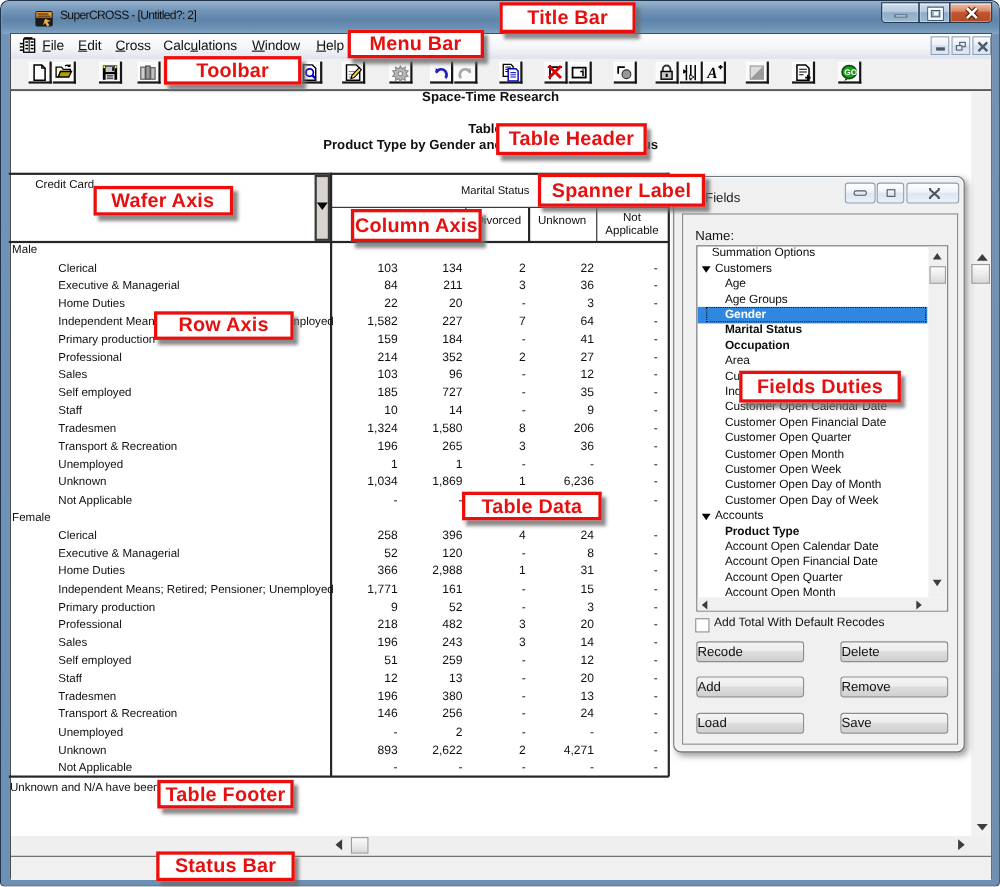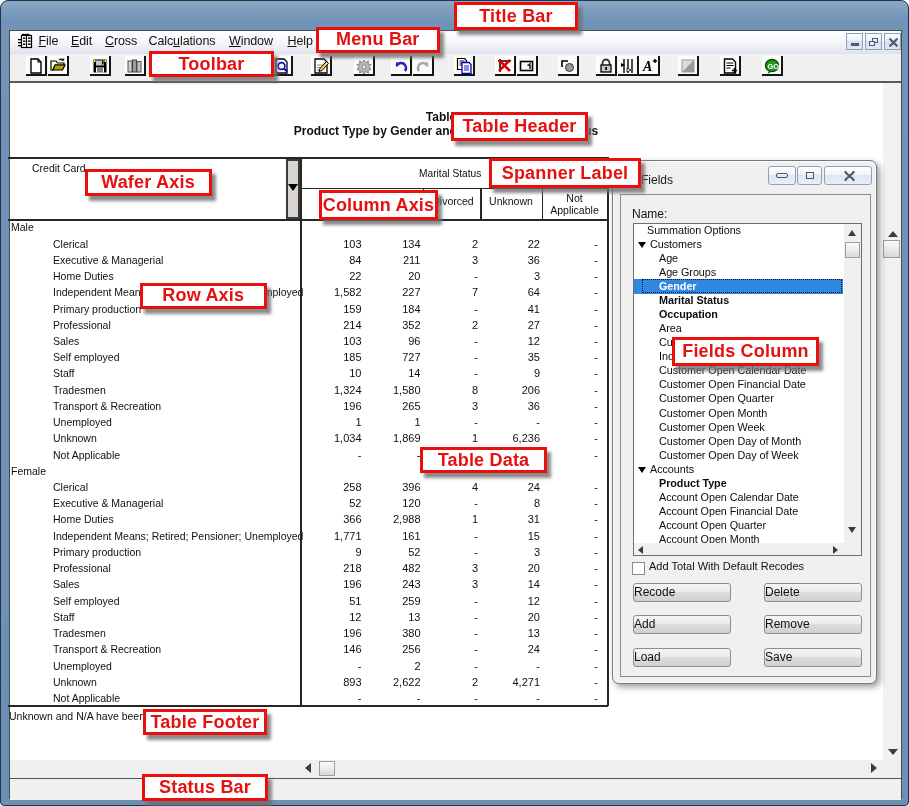--- a/index.html
+++ b/index.html
@@ -50,20 +50,44 @@
 .fi{position:absolute;left:0;font-size:10.8px;letter-spacing:-0.05px;color:#0d0d0d;white-space:nowrap}
 .fib{font-weight:bold}
 .btn7{position:absolute;width:98px;height:19px;border:1px solid #8e8e8e;border-radius:3px;
  background:linear-gradient(180deg,#f5f5f5 0%,#ececec 45%,#dddddd 50%,#d0d0d0 100%);
  font-size:12px;color:#111;line-height:17px}
 .sthumb{position:absolute;border:1px solid #9c9c9c;
  background:linear-gradient(180deg,#fbfbfb 0%,#ececec 50%,#d8d8d8 100%)}
 .arr{position:absolute;width:0;height:0}
 </style></head><body>
 <div id="win">
+ <div id="titlebar">
+  <svg class="abs" style="left:30px;top:8px" width="17" height="15" viewBox="0 0 17 15">
+   <rect x="0" y="0" width="16" height="14" rx="2" fill="#1b1b1b"></rect>
+   <rect x="1" y="1" width="14" height="5" fill="#e8a33d"></rect>
+   <rect x="2" y="2" width="10" height="1.5" fill="#7a4a12"></rect>
+   <rect x="2" y="4" width="12" height="1.5" fill="#7a4a12"></rect>
+   <path d="M9 7 L14 9 L11 10 L13 13 L11 14 L9 11 L7 13 Z" fill="#f0b050"></path>
+  </svg>
+  <div id="tbtext">SuperCROSS - [Untitled?: 2]</div>
+  <div class="capbtn" style="left:799px;width:35px;border-radius:0 0 0 4px">
+    <div class="abs" style="left:11px;top:10px;width:12px;height:3px;background:#fff;border:1px solid #38506b"></div>
+  </div>
+  <div class="capbtn" style="left:833px;width:29px">
+    <div class="abs" style="left:8px;top:3.5px;width:13px;height:11px;border:2px solid #fff;box-shadow:0 0 0 1px #38506b, inset 0 0 0 1px #38506b"></div>
+        <div class="abs" style="left:12.5px;top:8px;width:4px;height:2.5px;background:#fff"></div>
+  </div>
+  <div class="capbtn" style="left:861px;width:39px;border-radius:0 0 4px 0;
+   background:linear-gradient(180deg,#f0c0ac 0%,#dd8a66 40%,#c35430 50%,#b34c26 100%)">
+    <svg class="abs" style="left:13px;top:3px" width="13" height="12" viewBox="0 0 13 12">
+          <path d="M2 1.5 L11 10.5 M11 1.5 L2 10.5" stroke="#59200c" stroke-width="4.6"></path>
+          <path d="M2 1.5 L11 10.5 M11 1.5 L2 10.5" stroke="#ffffff" stroke-width="2.4"></path>
+        </svg>
+  </div>
+ </div>
  <div id="client">
 
 <div id="menubar">
 <svg class="abs" style="left:7px;top:2px" width="16" height="16" viewBox="0 0 16 16">
  <rect x="4.5" y="2.5" width="10" height="12" fill="#fff" stroke="#000" stroke-width="1.2"></rect>
  <line x1="9.5" y1="3" x2="9.5" y2="14" stroke="#000" stroke-width="1"></line>
  <rect x="6" y="4.5" width="2.5" height="1.4" fill="#000"></rect>
           <rect x="10.8" y="4.5" width="2.8" height="1.4" fill="#000"></rect>
  <rect x="6" y="7.5" width="2.5" height="1.4" fill="#000"></rect>
           <rect x="10.8" y="7.5" width="2.8" height="1.4" fill="#000"></rect>
@@ -227,20 +251,21 @@
         </div>
 </div>
 <div id="doc">
 <div class="abs" style="left:873px;top:0;width:18px;height:677px;background:#f1f1f1"></div>
 </div>
 <div class="abs" style="left:0;top:729px;width:891px;height:18.5px;background:#efefef;border-bottom:1px solid #555"></div>
 <div class="abs" style="left:0;top:748px;width:891px;height:21px;background:#f0f0f0"></div>
 </div>
 </div>
 <div class="abs" style="left:0;top:0;width:909px;height:806px;pointer-events:none">
+<div class="abs b12" style="left:146px;top:81.2px;width:600px;text-align:center">Space-Time Research</div>
 <div class="abs b12" style="left:146px;top:109.8px;width:600px;text-align:center">Table 2</div>
 <div class="abs b12" style="left:146px;top:124.1px;width:600px;text-align:center">Product Type by Gender and Customer Marital Status</div>
 <div class="hline" style="left:8px;top:156.5px;width:600px"></div>
 <div class="hline" style="left:301px;top:187.5px;width:307px;height:1.5px"></div>
 <div class="hline" style="left:8px;top:219px;width:600px"></div>
 <div class="hline" style="left:8px;top:705px;width:600px"></div>
 <div class="vline" style="left:300px;top:156.5px;height:549px"></div>
 <div class="vline" style="left:606.5px;top:156.5px;height:549px"></div>
 <div class="vline" style="left:422.5px;top:189px;height:31px;width:1.5px"></div>
 <div class="vline" style="left:480px;top:189px;height:31px;width:1.5px"></div>
@@ -493,15 +518,15 @@
 </div>
 </div>
 <div class="lab" style="left:454px;top:2px;width:124px;height:28px">Title Bar</div>
 <div class="lab" style="left:315.5px;top:27px;width:124.5px;height:25.5px">Menu Bar</div>
 <div class="lab" style="left:149px;top:51px;width:125px;height:26px">Toolbar</div>
 <div class="lab" style="left:451px;top:112px;width:137px;height:29px">Table Header</div>
 <div class="lab" style="left:84.5px;top:169px;width:127px;height:27px">Wafer Axis</div>
 <div class="lab" style="left:489px;top:158px;width:152px;height:30px">Spanner Label</div>
 <div class="lab" style="left:319px;top:190px;width:119px;height:30px">Column Axis</div>
 <div class="lab" style="left:140px;top:282.5px;width:126.5px;height:26.5px">Row Axis</div>
-<div class="lab" style="left:672px;top:337px;width:147px;height:29px">Fields Column</div>
+<div class="lab" style="left:672px;top:337px;width:147px;height:29px">Fields Duties</div>
 <div class="lab" style="left:420px;top:447px;width:127px;height:26px">Table Data</div>
 <div class="lab" style="left:143px;top:709px;width:124px;height:26px">Table Footer</div>
 <div class="lab" style="left:142px;top:774px;width:126px;height:27px">Status Bar</div>
 </body></html>

